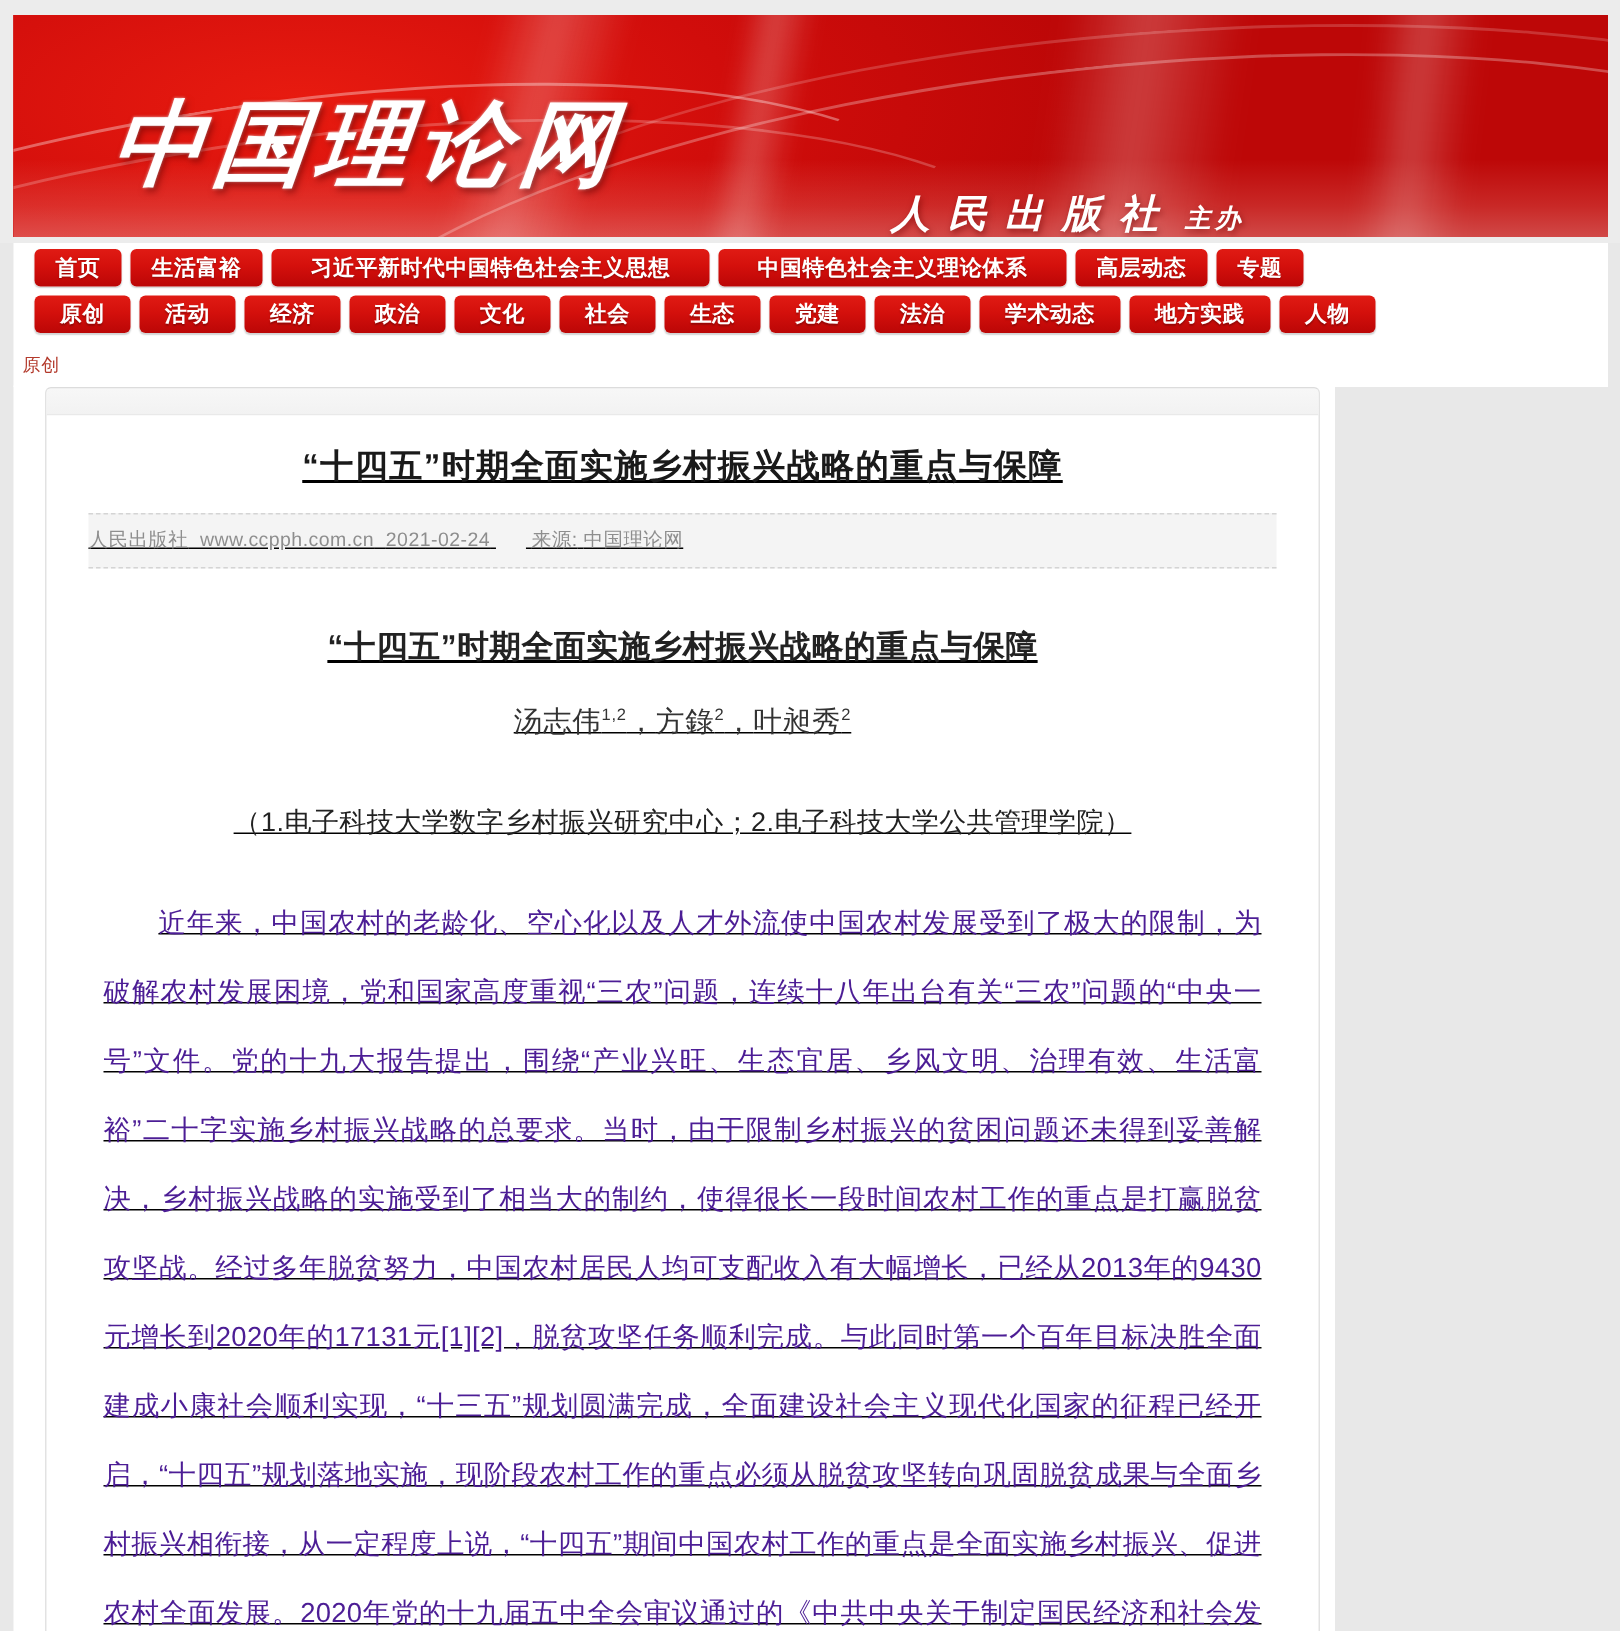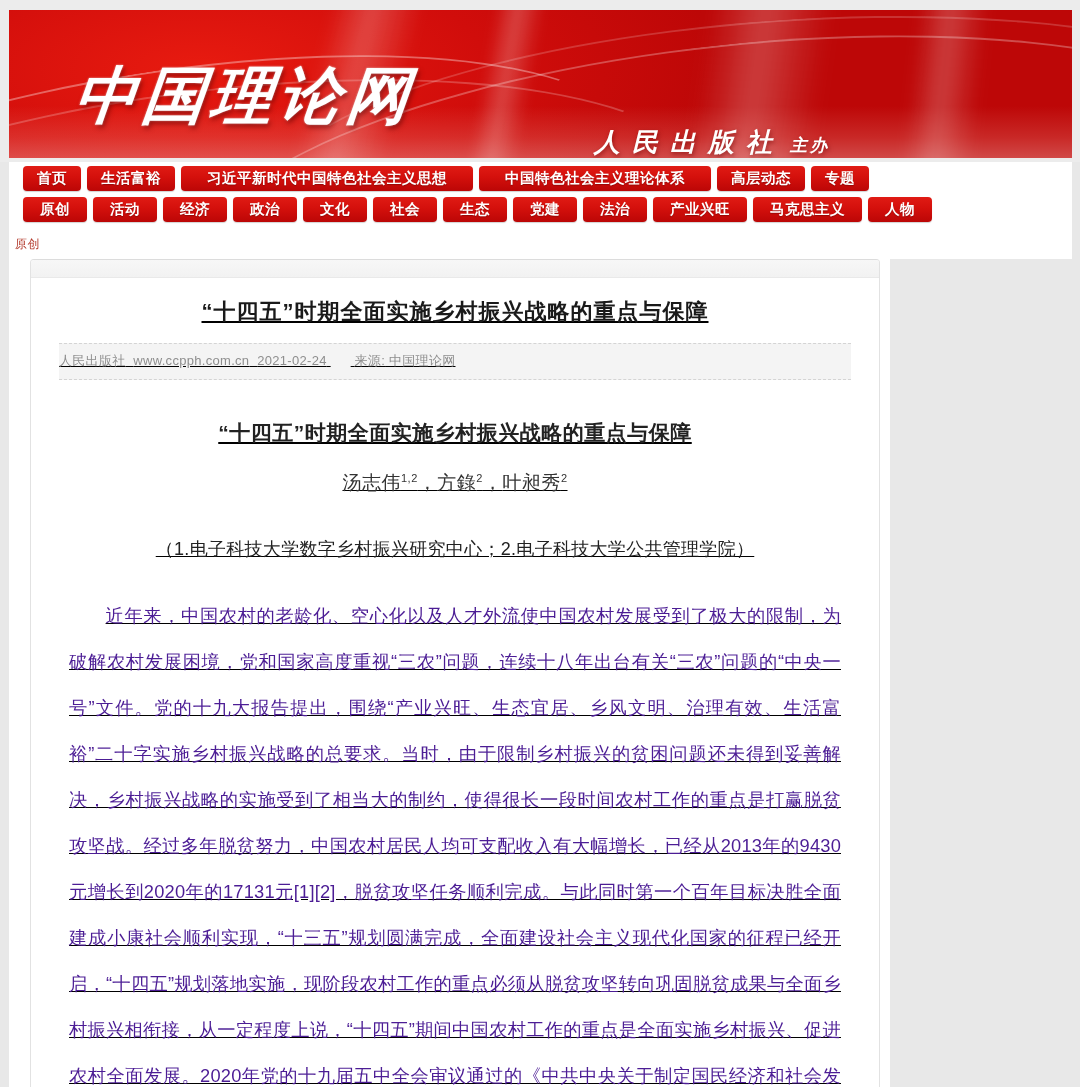--- a/index.html
+++ b/index.html
@@ -297,24 +297,24 @@
         <div class="nav-btn">
           <span>生态</span>
         </div>
         <div class="nav-btn">
           <span>党建</span>
         </div>
         <div class="nav-btn">
           <span>法治</span>
         </div>
         <div class="nav-btn">
-          <span>产业兴旺</span>
-        </div>
-        <div class="nav-btn">
-          <span>马克思主义</span>
+          <span>学术动态</span>
+        </div>
+        <div class="nav-btn">
+          <span>地方实践</span>
         </div>
         <div class="nav-btn">
           <span>人物</span>
         </div>
       </div>
   </div>
 
   <div class="crumb-wrap">
     <span class="crumb">原创</span>
   </div>

